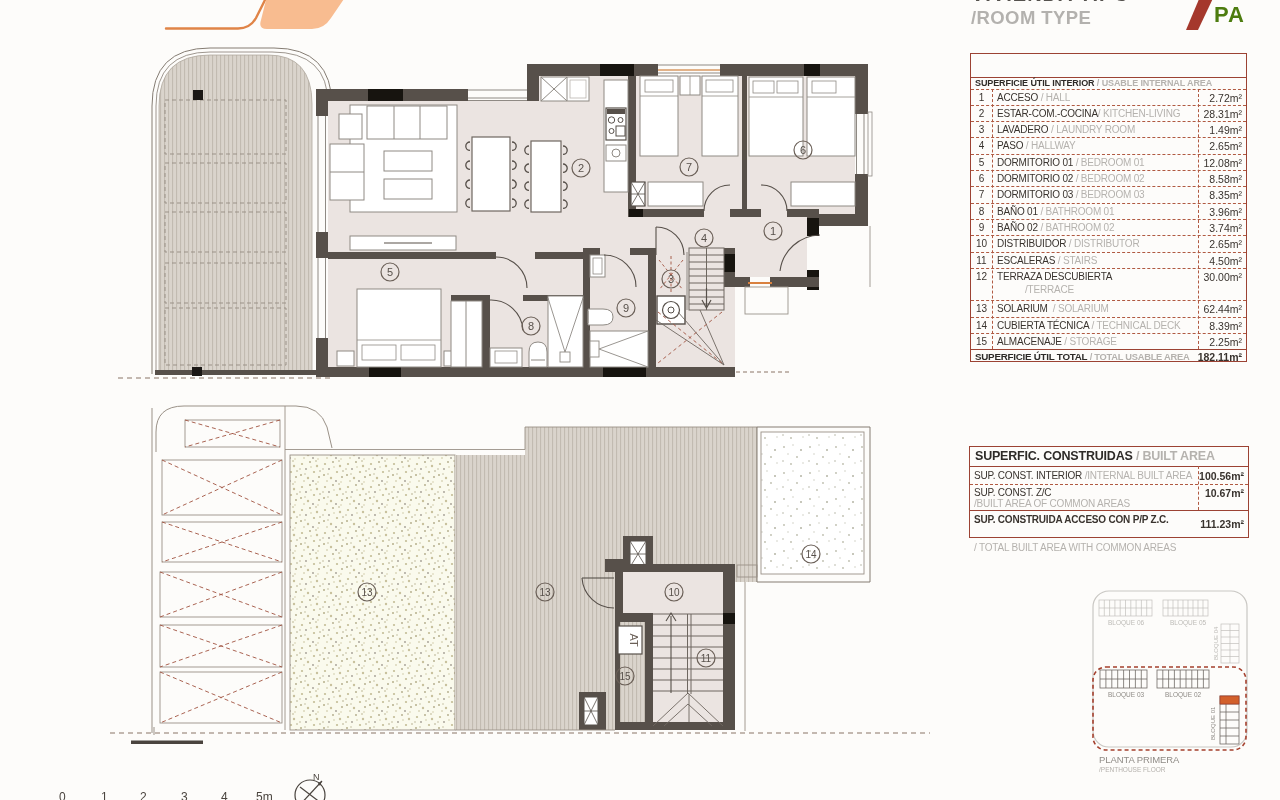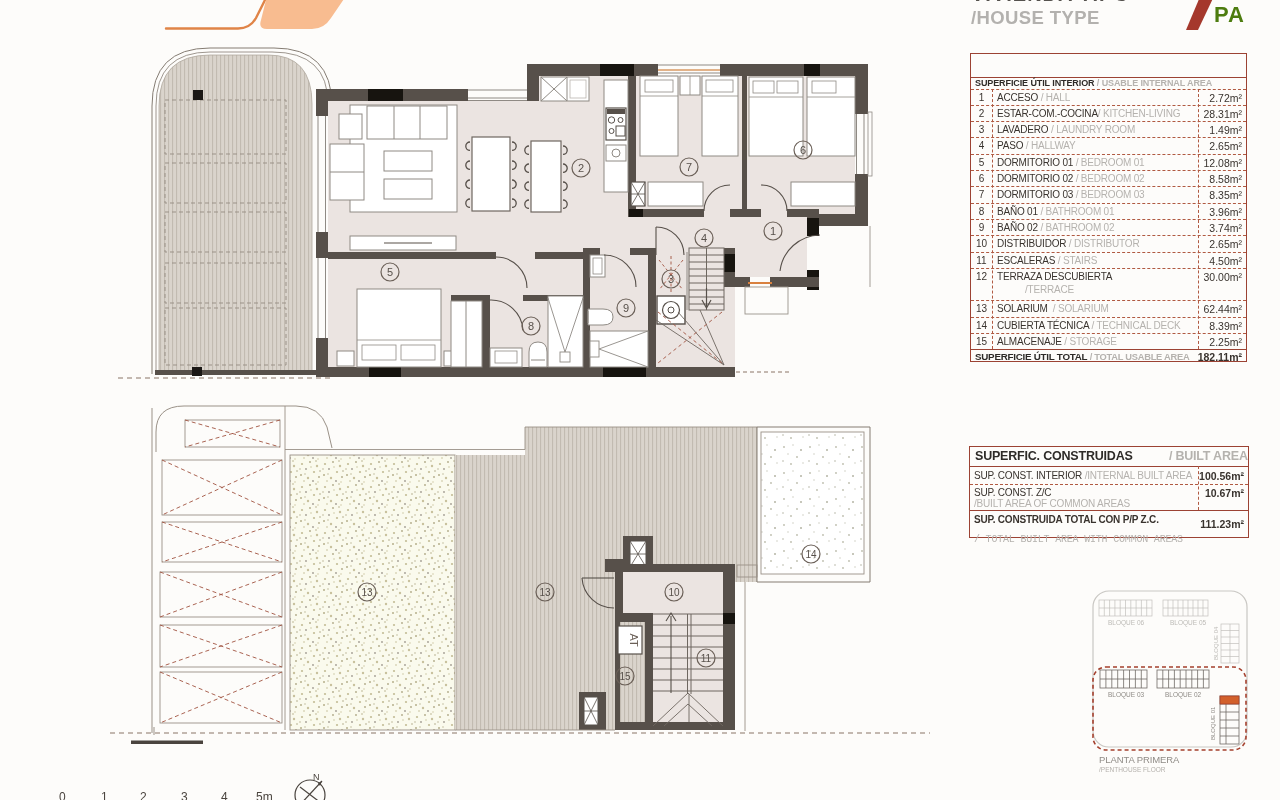--- a/index.html
+++ b/index.html
@@ -740,21 +740,21 @@
 #tables .num{position:absolute;left:0;width:21px;text-align:center;top:3px;font-size:10px;color:#39332e;}
 #tables .nm{position:absolute;left:26px;top:3px;font-size:10px;color:#39332e;white-space:nowrap;letter-spacing:-0.2px;}
 #tables .en{color:#b5b2ae;}
 #tables .val{position:absolute;right:4px;top:3px;font-size:10.5px;color:#39332e;}
 #tables .dash{border-top:1px dashed #b05a42;}
 #tables .sol{border-top:1px solid #9c4233;}
 </style>
 
 <div class="abs" style="left:971px;top:-16px;font-size:20px;font-weight:bold;color:#55524e;letter-spacing:1px;">VIVIENDA TIPO</div>
 
-<div class="abs" style="left:971px;top:9px;font-size:18.5px;font-weight:bold;color:#b3b1ae;letter-spacing:0.4px;">/HOUSE TYPE</div>
+<div class="abs" style="left:971px;top:9px;font-size:18.5px;font-weight:bold;color:#b3b1ae;letter-spacing:0.4px;">/ROOM TYPE</div>
 
 <div class="abs" style="left:1214px;top:4px;font-size:22px;font-weight:bold;color:#4d7c0f;letter-spacing:1px;">PA</div>
 
 <div class="abs" style="left:970px;top:53px;width:277px;height:309px;border:1.2px solid #9c4233;box-sizing:border-box;">
 
 
   <div class="row sol" style="top:23px;height:11.5px;">
         <span style="position:absolute;left:4px;top:1px;font-size:9px;font-weight:bold;color:#2e2b28;letter-spacing:-0.1px;">SUPERFICIE ÚTIL INTERIOR <span style="color:#b5b2ae;">/ USABLE INTERNAL AREA</span></span>
       </div>
 
@@ -855,35 +855,35 @@
       </div>
 
   <div style="position:absolute;left:21px;top:34.5px;height:260.7px;border-left:1px dashed #b05a42;"></div>
 
   <div style="position:absolute;left:227px;top:34.5px;height:260.7px;border-left:1px dashed #b05a42;"></div>
 </div>
 
 <div class="abs" style="left:969px;top:446px;width:280px;height:92px;border:1.2px solid #9c4233;box-sizing:border-box;">
 
   <div class="row" style="top:0;height:19px;">
-        <span style="position:absolute;left:5px;top:3px;font-size:12.5px;font-weight:bold;color:#2e2b28;letter-spacing:-0.2px;">SUPERFIC. CONSTRUIDAS <span style="color:#b5b2ae;margin-left:33px;">/ BUILT AREA</span></span>
+        <span style="position:absolute;left:5px;top:3px;font-size:12.5px;font-weight:bold;color:#2e2b28;letter-spacing:-0.2px;">SUPERFIC. CONSTRUIDAS <span style="color:#b5b2ae;">/ BUILT AREA</span></span>
       </div>
 
   <div class="row sol" style="top:19px;height:17.5px;">
         <span class="nm" style="left:4px;top:4px;">SUP. CONST. INTERIOR <span class="en" style="font-size:10px;text-align:center;">/INTERNAL BUILT AREA</span></span>
         <span class="val" style="font-weight:bold;top:4px;">100.56m²</span>
       </div>
 
   <div class="row dash" style="top:36.5px;height:26px;">
         <span class="nm" style="left:4px;top:3px;">SUP. CONST. Z/C</span>
         <span class="nm en" style="left:4px;top:14px;">/BUILT AREA OF COMMON AREAS</span>
         <span class="val" style="font-weight:bold;top:3px;">10.67m²</span>
       </div>
 
   <div class="row sol" style="top:62.5px;height:29px;">
-        <span class="nm" style="left:4px;top:4px;font-weight:bold;">SUP. CONSTRUIDA TOTAL CON P/P Z.C.</span>
-        <span class="nm en" style="left:4px;top:24px;font-family:Liberation Mono, monospace;">/ TOTAL BUILT AREA WITH COMMON AREAS</span>
+        <span class="nm" style="left:4px;top:4px;font-weight:bold;">SUP. CONSTRUIDA ACCESO CON P/P Z.C.</span>
+        <span class="nm en" style="left:4px;top:32px;">/ TOTAL BUILT AREA WITH COMMON AREAS</span>
         <span class="val" style="font-weight:bold;top:8px;">111.23m²</span>
       </div>
 
   <div style="position:absolute;left:228px;top:19px;height:43.5px;border-left:1px dashed #b05a42;"></div>
 </div>
 </div>
 
 </body></html>

